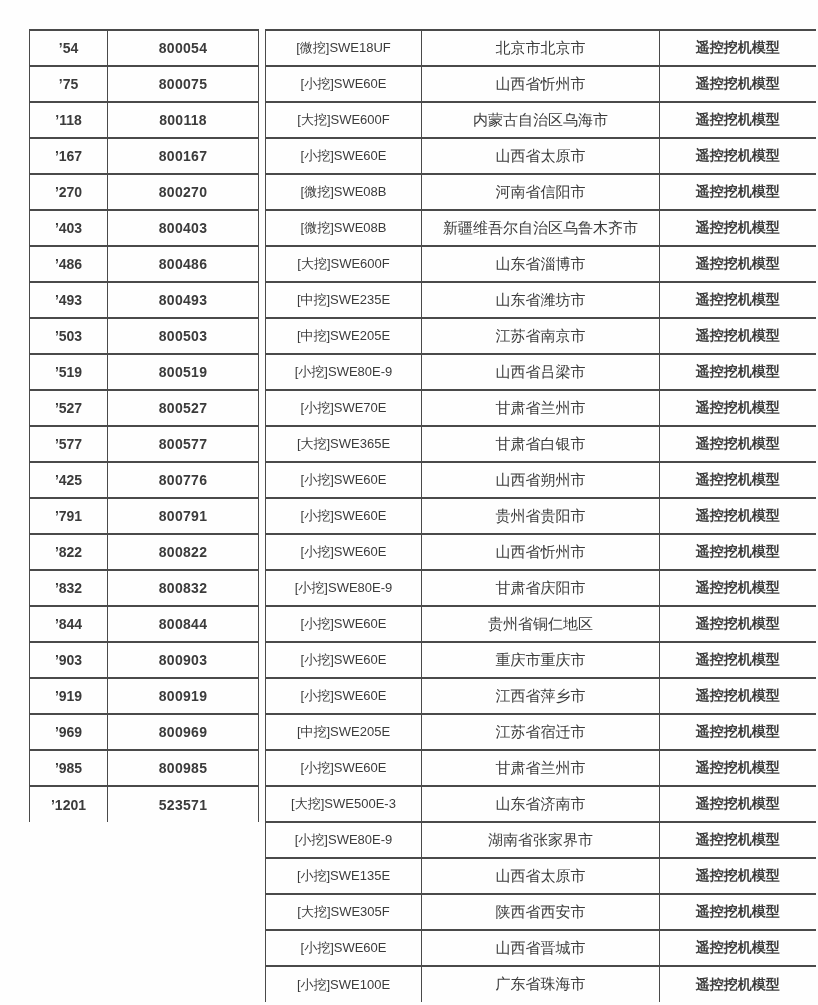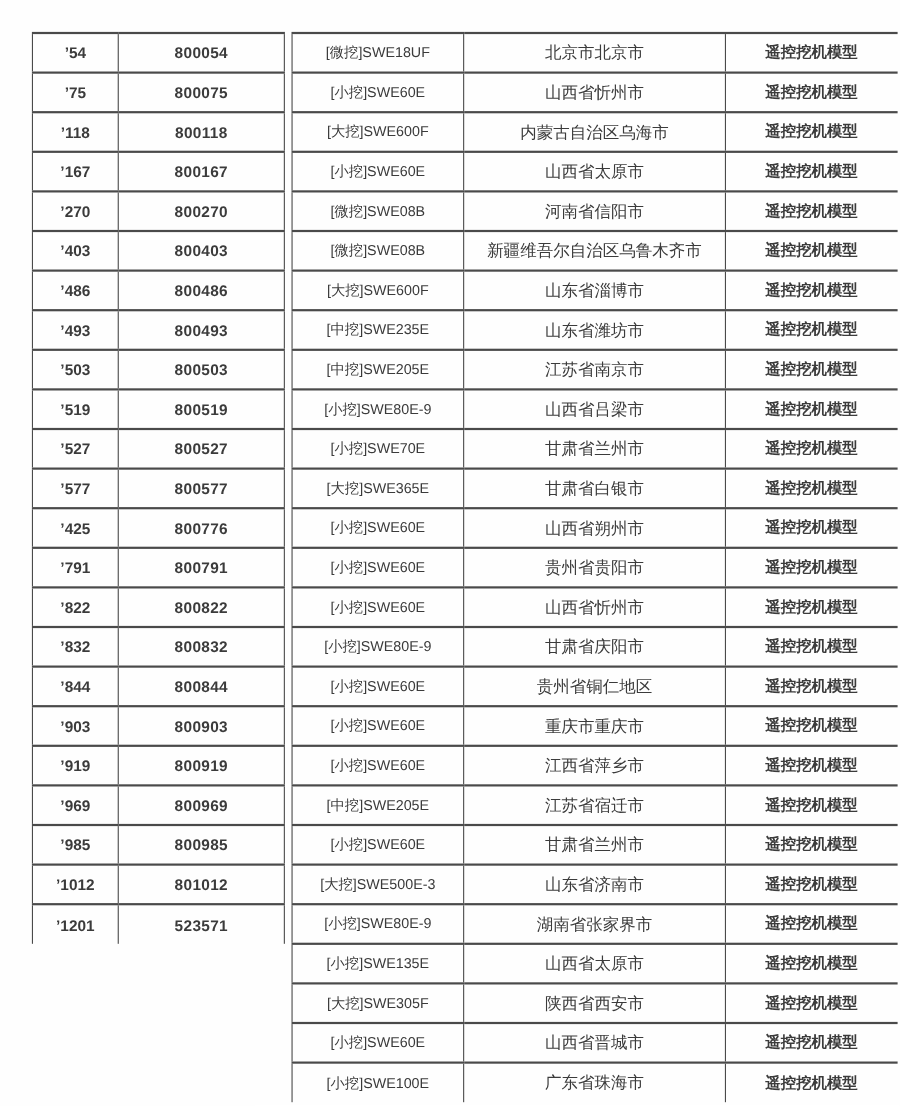--- a/index.html
+++ b/index.html
@@ -134,24 +134,20 @@
         </tr>
         <tr>
           <td class="cell-serial">’969</td>
           <td class="cell-code">800969</td>
         </tr>
         <tr>
           <td class="cell-serial">’985</td>
           <td class="cell-code">800985</td>
         </tr>
         <tr>
-          <td class="cell-serial">’1012</td>
-          <td class="cell-code">801012</td>
-        </tr>
-        <tr>
           <td class="cell-serial">’1201</td>
           <td class="cell-code">523571</td>
         </tr>
       </tbody>
   </table>
 
   <table class="datatable right-block">
     <tbody id="right-body">
         <tr>
           <td class="cell-model">[微挖]SWE18UF</td>

